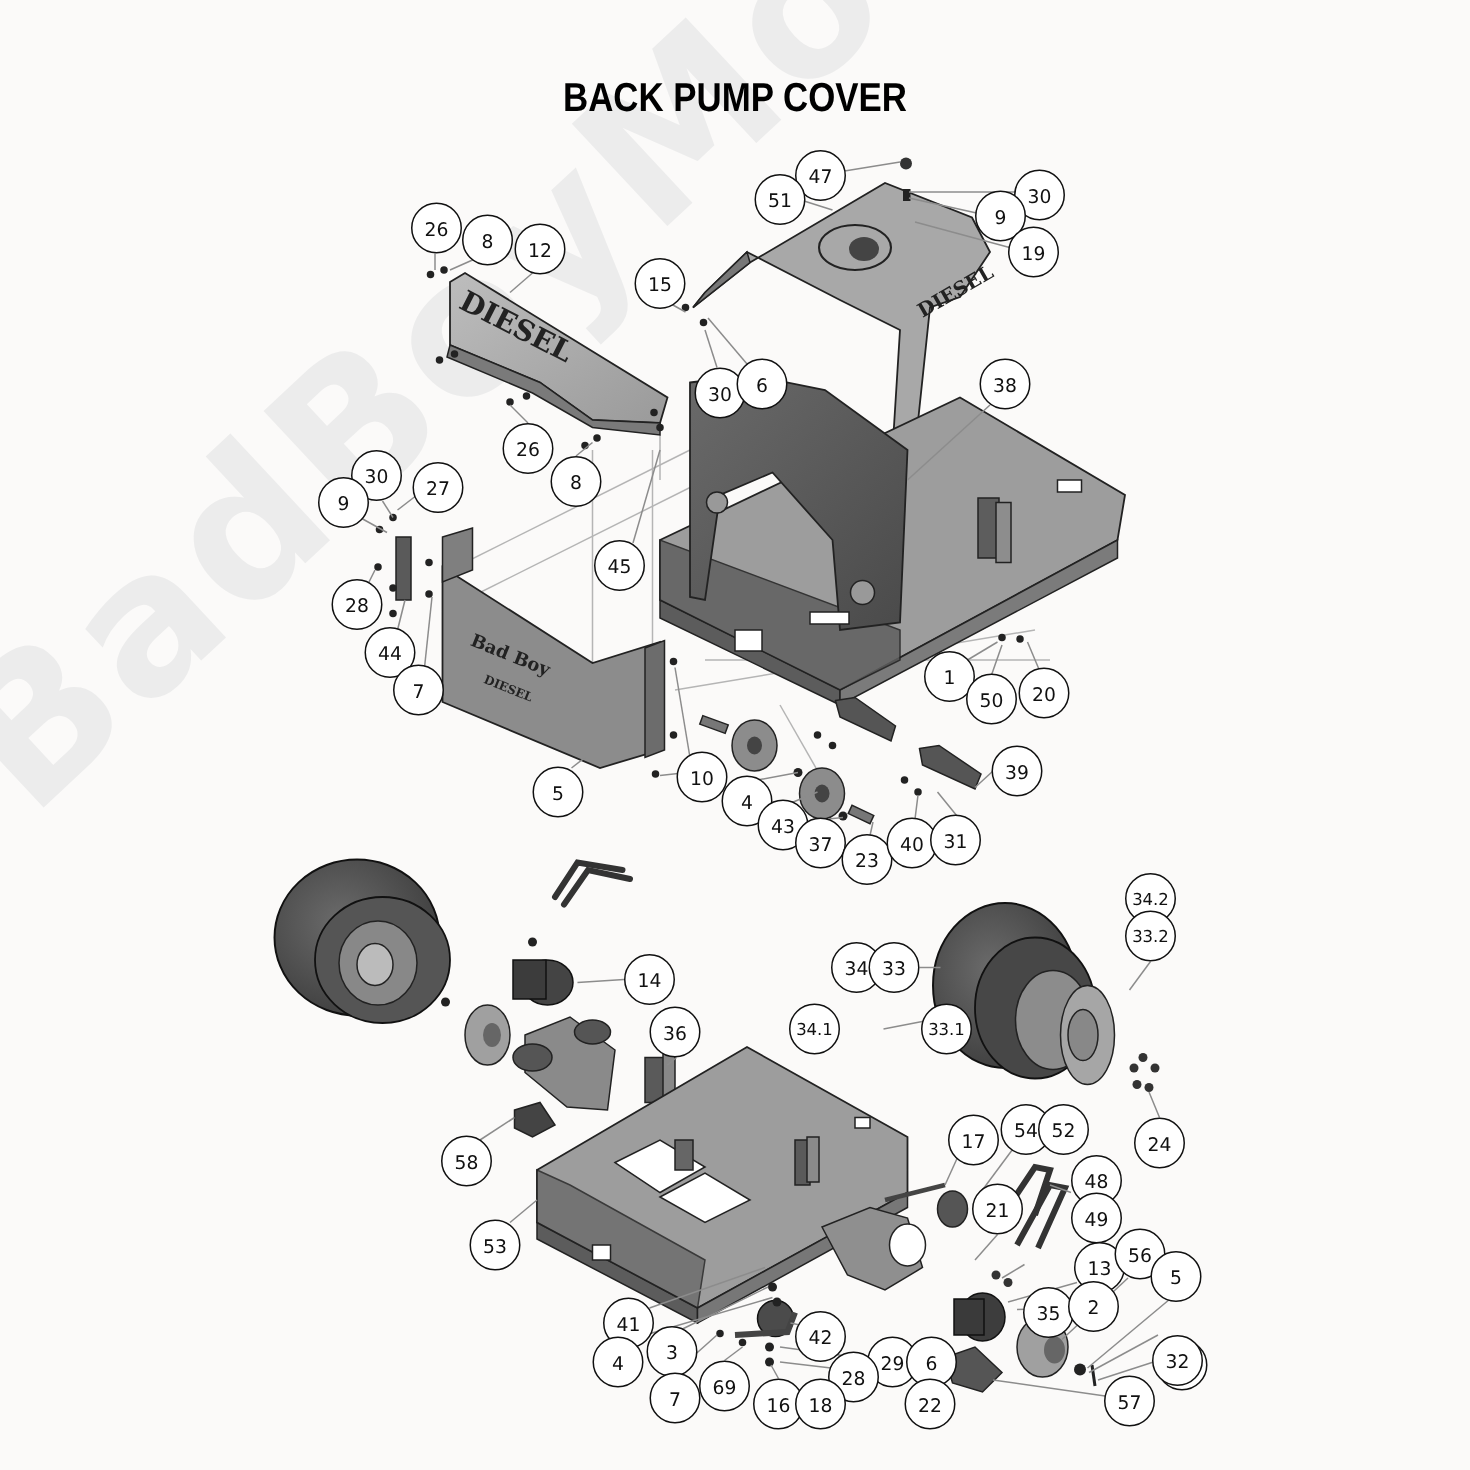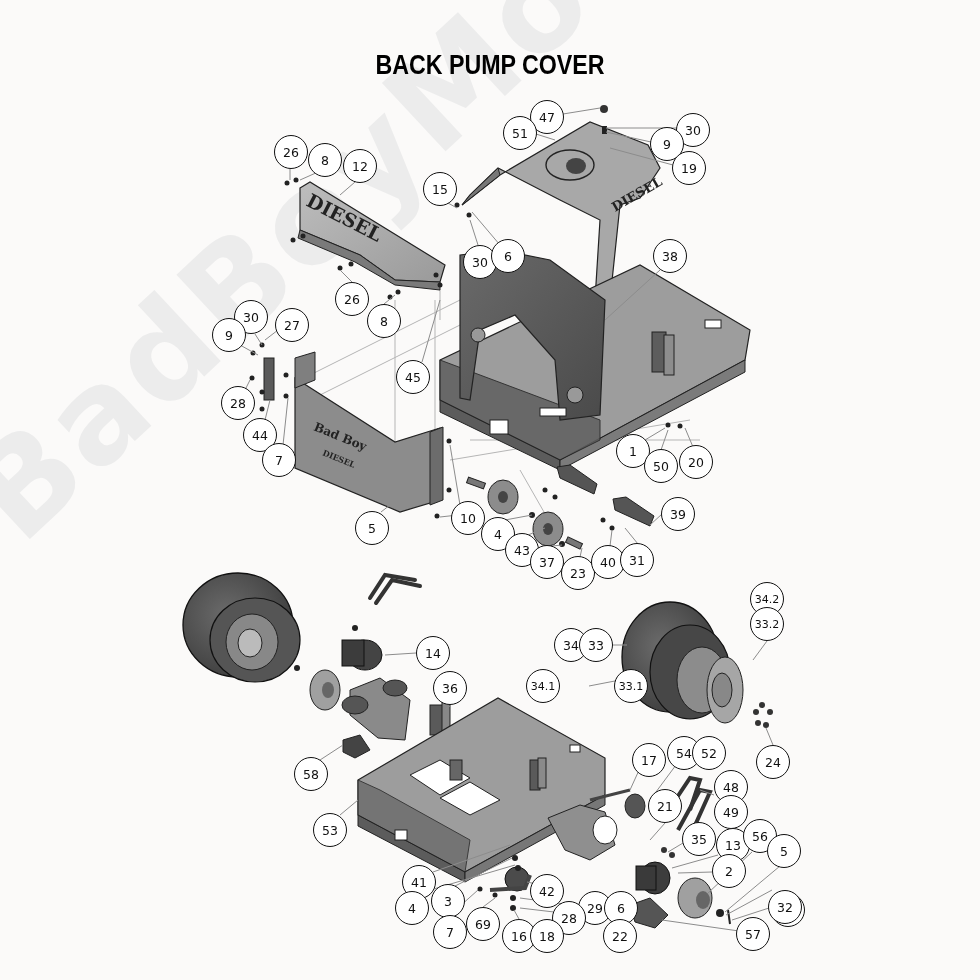--- a/index.html
+++ b/index.html
@@ -337,21 +337,21 @@
     <div class="callout" style="left: 433px; top: 671px;">36</div>
     <div class="callout" style="left: 756px; top: 745px;">24</div>
     <div class="callout" style="left: 294px; top: 757px;">58</div>
     <div class="callout" style="left: 632px; top: 743px;">17</div>
     <div class="callout" style="left: 667px; top: 736px;">54</div>
     <div class="callout" style="left: 692px; top: 736px;">52</div>
     <div class="callout" style="left: 714px; top: 770px;">48</div>
     <div class="callout" style="left: 714px; top: 795px;">49</div>
     <div class="callout" style="left: 648px; top: 789px; text-align: right;">21</div>
     <div class="callout" style="left: 313px; top: 813px;">53</div>
-    <div class="callout" style="left: 682px; top: 822px;">35</div>
+    <div class="callout" style="left: 682px; top: 858px;">35</div>
     <div class="callout" style="left: 716px; top: 828px;">13</div>
     <div class="callout" style="left: 743px; top: 819px;">56</div>
     <div class="callout" style="left: 767px; top: 834px;">5</div>
     <div class="callout" style="left: 712px; top: 854px;">2</div>
     <div class="callout" style="left: 771px; top: 893px;">46</div>
     <div class="callout" style="left: 402px; top: 865px;">41</div>
     <div class="callout" style="left: 530px; top: 874px; text-align: right;">42</div>
     <div class="callout" style="left: 431px; top: 884px;">3</div>
     <div class="callout" style="left: 578px; top: 891px;">29</div>
     <div class="callout" style="left: 604px; top: 891px;">6</div>

